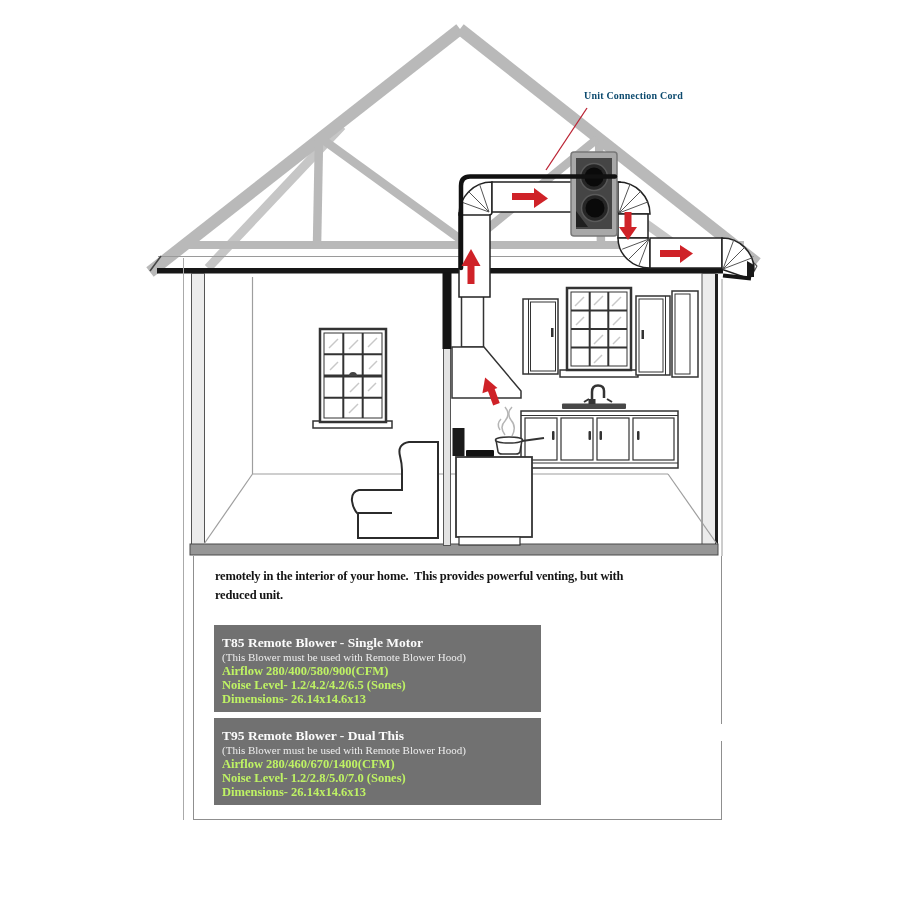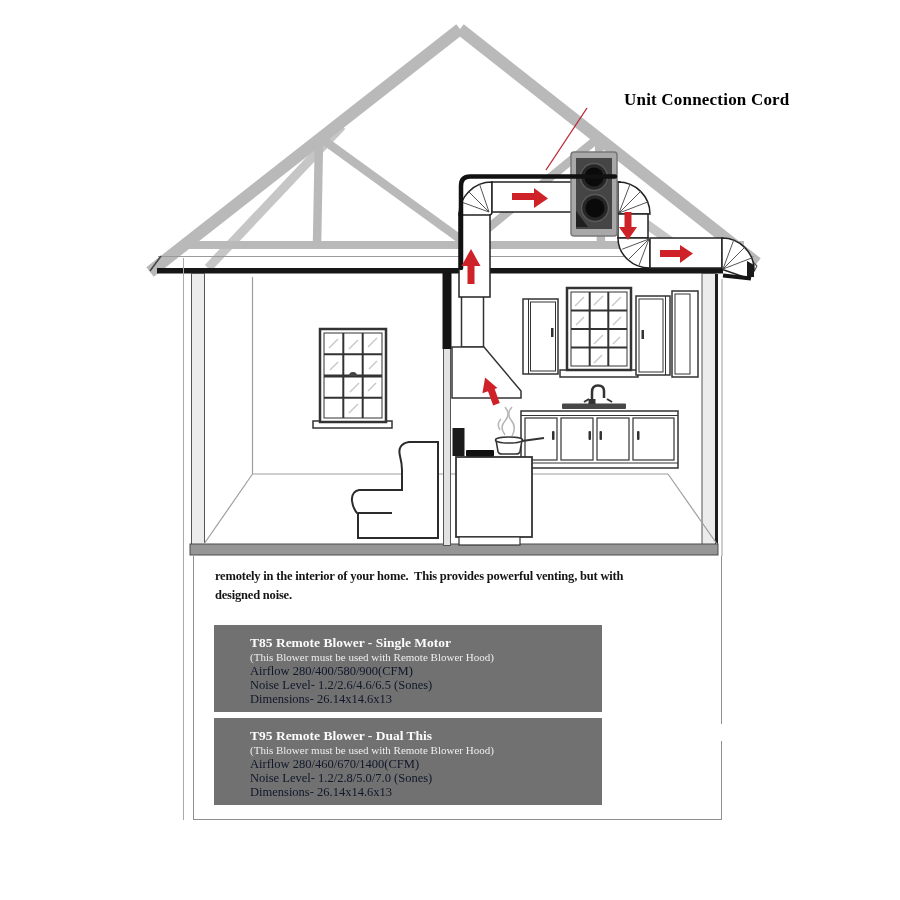--- a/index.html
+++ b/index.html
@@ -1,30 +1,30 @@
 <!DOCTYPE html>
 <html><head>
 <meta charset="utf-8">
 <style>
   html,body{margin:0;padding:0;background:#ffffff;}
   .stage{position:relative;width:900px;height:900px;background:#fff;overflow:hidden;
          font-family:"Liberation Serif", serif;}
   .stage svg{position:absolute;left:0;top:0;}
-  .cord-label{position:absolute;left:584px;top:90px;font-weight:bold;font-size:17px;
-              color:#000000;letter-spacing:0.2px;white-space:nowrap;margin-left:40px;}
+  .cord-label{position:absolute;left:584px;top:90px;font-weight:bold;font-size:10px;
+              color:#0c4a6e;letter-spacing:0.2px;white-space:nowrap;}
   .info-panel{position:absolute;left:193px;top:556px;width:529px;height:264px;
               background:#fff;border:1px solid #8f8f8f;border-top:none;box-sizing:border-box;}
   .desc{position:absolute;left:21px;top:11px;font-weight:bold;font-size:12.5px;
         line-height:19px;color:#141414;letter-spacing:-0.2px;}
   .desc div{white-space:pre;}
-  .spec-box{position:absolute;left:20px;width:388px;height:87px;background:#717171;
-            box-sizing:border-box;padding:10px 0 0 36px;}
+  .spec-box{position:absolute;left:20px;width:327px;height:87px;background:#717171;
+            box-sizing:border-box;padding:10px 0 0 8px;}
   .spec-box .sb-title{font-size:13.5px;font-weight:bold;color:#fbfbfb;line-height:16px;white-space:pre;}
   .spec-box .sb-sub{font-size:11px;font-weight:normal;color:#eeeeee;line-height:13px;white-space:pre;}
-  .spec-box .sb-line{font-size:12.5px;color:#0f172a;line-height:14px;white-space:pre;}
+  .spec-box .sb-line{font-size:12.5px;color:#bef264;line-height:14px;white-space:pre;font-weight:bold;}
   .notch{position:absolute;left:716px;top:724px;width:16px;height:17px;background:#fff;}
 </style>
 </head>
 <body>
 
 <div class="stage">
 
 <svg width="900" height="900" viewBox="0 0 900 900">
 
   <g stroke="#c6c6c6" stroke-width="9" fill="none">
@@ -238,28 +238,28 @@
   </g>
 
   <line x1="587" y1="108" x2="546" y2="170" stroke="#b23" stroke-width="1.3"></line>
 </svg>
 
 <div class="cord-label">Unit Connection Cord</div>
 
 <div class="info-panel">
   <div class="desc">
     <div>remotely in the interior of your home.  This provides powerful venting, but with</div>
-    <div>designed noise.</div>
+    <div>reduced unit.</div>
   </div>
 
   <div class="spec-box" style="top:69px">
     <div class="sb-title">T85 Remote Blower - Single Motor</div>
     <div class="sb-sub">(This Blower must be used with Remote Blower Hood)</div>
     <div class="sb-line">Airflow 280/400/580/900(CFM)</div>
-    <div class="sb-line">Noise Level- 1.2/2.6/4.6/6.5 (Sones)</div>
+    <div class="sb-line">Noise Level- 1.2/4.2/4.2/6.5 (Sones)</div>
     <div class="sb-line">Dimensions- 26.14x14.6x13</div>
   </div>
 
   <div class="spec-box" style="top:162px">
     <div class="sb-title">T95 Remote Blower - Dual This</div>
     <div class="sb-sub">(This Blower must be used with Remote Blower Hood)</div>
     <div class="sb-line">Airflow 280/460/670/1400(CFM)</div>
     <div class="sb-line">Noise Level- 1.2/2.8/5.0/7.0 (Sones)</div>
     <div class="sb-line">Dimensions- 26.14x14.6x13</div>
   </div>

